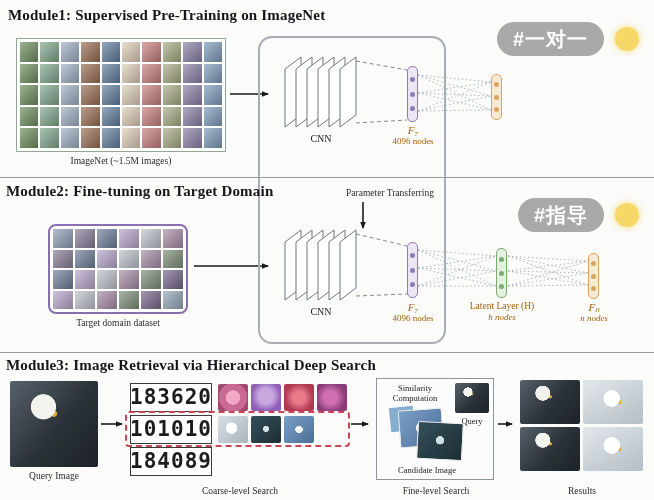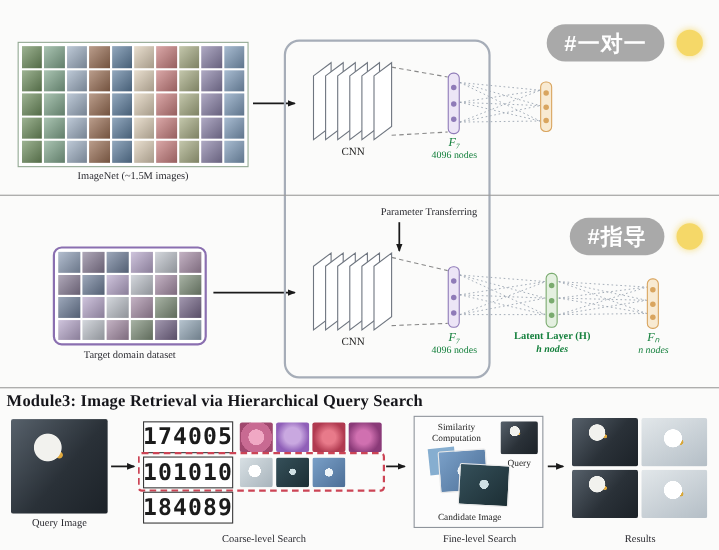--- a/index.html
+++ b/index.html
@@ -23,21 +23,21 @@
 
   .ncol{position:absolute;width:11px;border-radius:5px;box-sizing:border-box;display:flex;flex-direction:column;align-items:center;justify-content:space-evenly;}
   .ncol .dot{width:5px;height:5px;border-radius:50%;}
   .ncol-purple{border:1.5px solid var(--purple-node,#8f7bb8);background:#ece5f6;}
   .ncol-purple .dot{background:var(--purple-node,#8f7bb8);}
   .ncol-orange{border:1.5px solid var(--orange-node,#d9a55f);background:#f8ead2;}
   .ncol-orange .dot{background:var(--orange-node,#d9a55f);}
   .ncol-green{border:1.5px solid var(--green-node,#7aab6f);background:#e4f0e0;}
   .ncol-green .dot{background:var(--green-node,#7aab6f);}
 
-  .lab{position:absolute;text-align:center;color:#15803d;}
+  .lab{position:absolute;text-align:center;color:#a16207;}
   .lab .nm{display:block;font-style:italic;font-size:11px;line-height:12px;}
   .lab .sb{display:block;font-size:9px;line-height:11px;}
   .lab .sb.it{font-style:italic;}
 
   .badge{position:absolute;height:34px;padding:0 16px;background:var(--badge-bg,#a9a9a9);border-radius:17px;color:#fff;
          font:700 20px "Liberation Sans",sans-serif;display:flex;align-items:center;letter-spacing:1px;white-space:nowrap;}
   .badge-dot{position:absolute;width:24px;height:24px;border-radius:50%;background:var(--badge-dot,#f5d868);
              box-shadow:0 0 7px rgba(245,216,104,.9);}
 
   .pic{box-sizing:border-box;border-radius:2px;}
@@ -160,20 +160,21 @@
       <line class="dot-line" x1="508" y1="286" x2="588" y2="273"></line>
       <line class="dot-line" x1="508" y1="286" x2="588" y2="285"></line>
     </g>
 
     <line class="arr" x1="101" y1="424" x2="122" y2="424"></line>
     <line class="arr" x1="351" y1="424" x2="368" y2="424"></line>
     <line class="arr" x1="498" y1="424" x2="512" y2="424"></line>
     <line class="arr-sm" x1="455" y1="412" x2="442" y2="424"></line>
   </svg>
 
+  <div class="mod-title" style="left:8px;top:7px;">Module1: Supervised Pre-Training on ImageNet</div>
 
   <div class="mosaic mosaic-imagenet" style="grid-template-columns: repeat(10, 1fr); grid-template-rows: repeat(5, 1fr);">
       <div class="cell" style="background-color: rgb(111, 143, 95);"></div>
       <div class="cell" style="background-color: rgb(130, 168, 142);"></div>
       <div class="cell" style="background-color: rgb(159, 176, 196);"></div>
       <div class="cell" style="background-color: rgb(154, 111, 85);"></div>
       <div class="cell" style="background-color: rgb(95, 127, 159);"></div>
       <div class="cell" style="background-color: rgb(222, 207, 184);"></div>
       <div class="cell" style="background-color: rgb(201, 127, 127);"></div>
       <div class="cell" style="background-color: rgb(168, 173, 133);"></div>
@@ -240,20 +241,21 @@
     <span class="dot"></span>
     <span class="dot"></span>
     <span class="dot"></span>
   </div>
 
   <div class="badge" style="left:497px;top:22px;">#一对一</div>
   <div class="badge-dot" style="left:615px;top:27px;"></div>
 
   <div class="divider" style="top:177px;"></div>
 
+  <div class="mod-title" style="left:6px;top:183px;">Module2: Fine-tuning on Target Domain</div>
 
   <div class="caption" style="left:330px;top:188px;width:120px;font-size:9.5px;">Parameter Transferring</div>
 
   <div class="mosaic mosaic-target" style="grid-template-columns: repeat(6, 1fr); grid-template-rows: repeat(4, 1fr);">
       <div class="cell" style="background-color: rgb(143, 159, 184);"></div>
       <div class="cell" style="background-color: rgb(138, 127, 152);"></div>
       <div class="cell" style="background-color: rgb(111, 127, 154);"></div>
       <div class="cell" style="background-color: rgb(184, 168, 204);"></div>
       <div class="cell" style="background-color: rgb(191, 196, 204);"></div>
       <div class="cell" style="background-color: rgb(168, 143, 168);"></div>
@@ -288,49 +290,49 @@
   <div class="lab" style="left:383px;top:301px;width:60px;">
     <span class="nm">F₇</span>
     <span class="sb">4096 nodes</span>
   </div>
 
   <div class="ncol ncol-green" style="left:496px;top:248px;height:50px;">
     <span class="dot"></span>
     <span class="dot"></span>
     <span class="dot"></span>
   </div>
-  <div class="lab" style="left:460px;top:301px;width:84px;font-weight:bold;">
+  <div class="lab" style="left:460px;top:301px;width:84px;">
     <span class="sb" style="font-size:9.5px;">Latent Layer (H)</span>
     <span class="sb it">h nodes</span>
   </div>
 
   <div class="ncol ncol-orange" style="left:588px;top:253px;height:46px;">
     <span class="dot"></span>
     <span class="dot"></span>
     <span class="dot"></span>
   </div>
   <div class="lab" style="left:566px;top:301px;width:56px;">
     <span class="nm">Fₙ</span>
     <span class="sb it">n nodes</span>
   </div>
 
   <div class="badge" style="left:518px;top:198px;">#指导</div>
   <div class="badge-dot" style="left:615px;top:203px;"></div>
 
   <div class="divider" style="top:352px;"></div>
 
-  <div class="mod-title" style="left:6px;top:357px;">Module3: Image Retrieval via Hierarchical Query Search</div>
+  <div class="mod-title" style="left:6px;top:357px;">Module3: Image Retrieval via Hierarchical Deep Search</div>
 
   <div class="pic eagle-dark query-image"></div>
   <div class="caption" style="left:10px;width:88px;top:471px;">Query Image</div>
 
   <div class="coarse-box">
     <div>
         <div class="crow">
-          <div class="code">174005</div>
+          <div class="code">183620</div>
           <div class="thumbs">
             <div class="thumb t-flower-pink"></div>
             <div class="thumb t-flower-violet"></div>
             <div class="thumb t-flower-red"></div>
             <div class="thumb t-flower-magenta"></div>
           </div>
         </div>
         <div class="crow hl">
           <div class="code">101010</div>
           <div class="thumbs">

